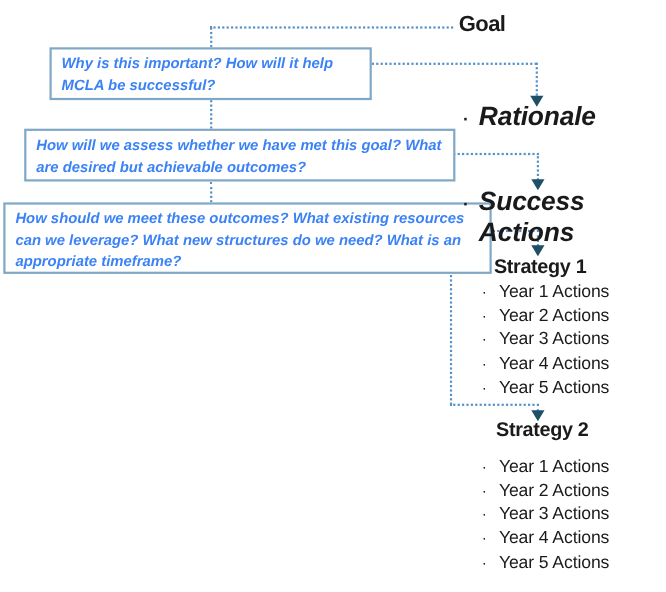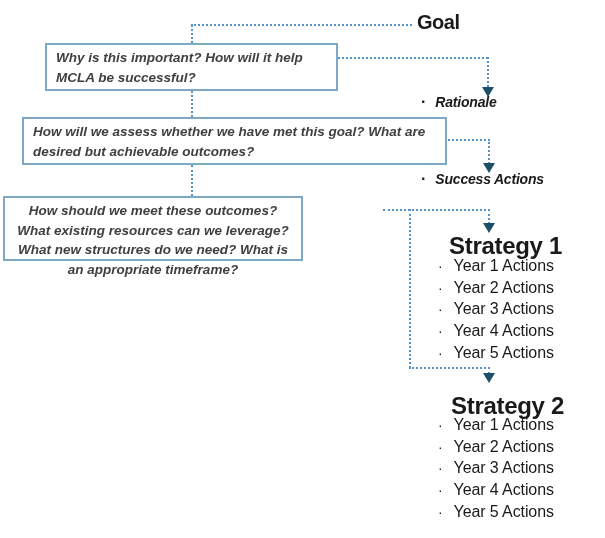--- a/index.html
+++ b/index.html
@@ -10,30 +10,30 @@
     background: #ffffff;
     font-family: "Liberation Sans", sans-serif;
     overflow: hidden;
   }
   
   .qbox {
     position: absolute;
     box-sizing: border-box;
     border: 2px solid #7FA7C6;
     background: #ffffff;
-    color: #404040;
+    color: #3b82f6;
     font-style: italic;
     font-weight: bold;
     font-size: 13.5px;
     line-height: 19.5px;
     padding: 3px 9px;
   }
   .qbox.q1 { left: 45px;  top: 43px;  width: 293px; height: 48px; }
-  .qbox.q2 { left: 22px;  top: 117px; width: 425px; height: 48px; }
-  .qbox.q3 { left: 3px;   top: 196px; width: 300px; height: 65px; text-align: center; }
+  .qbox.q2 { left: 22px;  top: 117px; width: 392px; height: 48px; }
+  .qbox.q3 { left: 3px;   top: 184px; width: 444px; height: 65px; }
 
   
   .hline { position: absolute; border-top: 2px dotted #5592C8; height: 0; }
   .vline { position: absolute; border-left: 2px dotted #5592C8; width: 0; }
 
   
   .arrow-down {
     position: absolute;
     width: 0; height: 0;
     border-left: 6px solid transparent;
@@ -57,37 +57,37 @@
     align-items: baseline;
     color: #1a1a1a;
   }
   .bullet-label .dot {
     font-size: 16px;
     font-weight: bold;
     margin-right: 9px;
     font-style: normal;
   }
   .bullet-label .txt {
-    font-size: 14px;
+    font-size: 24px;
     font-weight: bold;
     font-style: italic;
     letter-spacing: -0.2px;
   }
   .bullet-label.rationale { left: 421px; top: 93px; }
   .bullet-label.success   { left: 421px; top: 170px; }
 
   .strategy-title {
     position: absolute;
-    font-size: 24px;
+    font-size: 18px;
     font-weight: bold;
     color: #1a1a1a;
     letter-spacing: -0.3px;
   }
   .strategy-title.s1 { left: 449px; top: 232px; }
-  .strategy-title.s2 { left: 451px; top: 392px; }
+  .strategy-title.s2 { left: 451px; top: 380px; }
 
   .year-list {
     position: absolute;
     left: 438px;
     width: 165px;
   }
   .year-list.s1 { top: 257px; }
   .year-list.s2 { top: 416px; }
   .year-item {
     display: flex;

